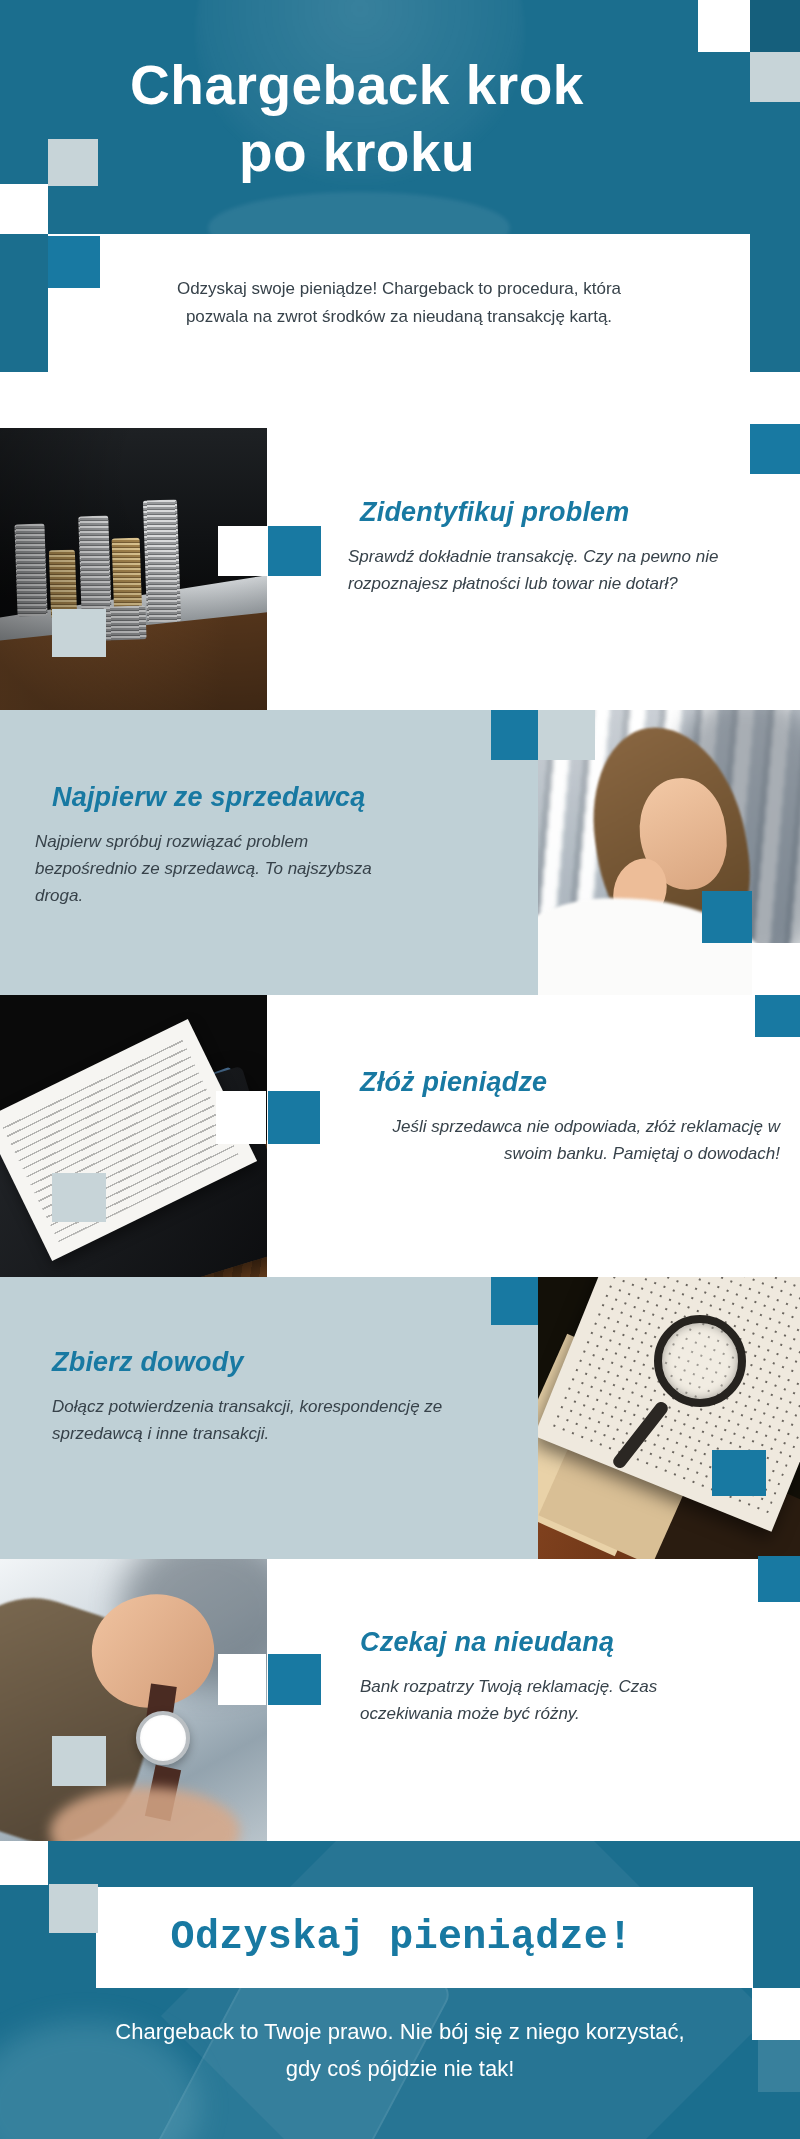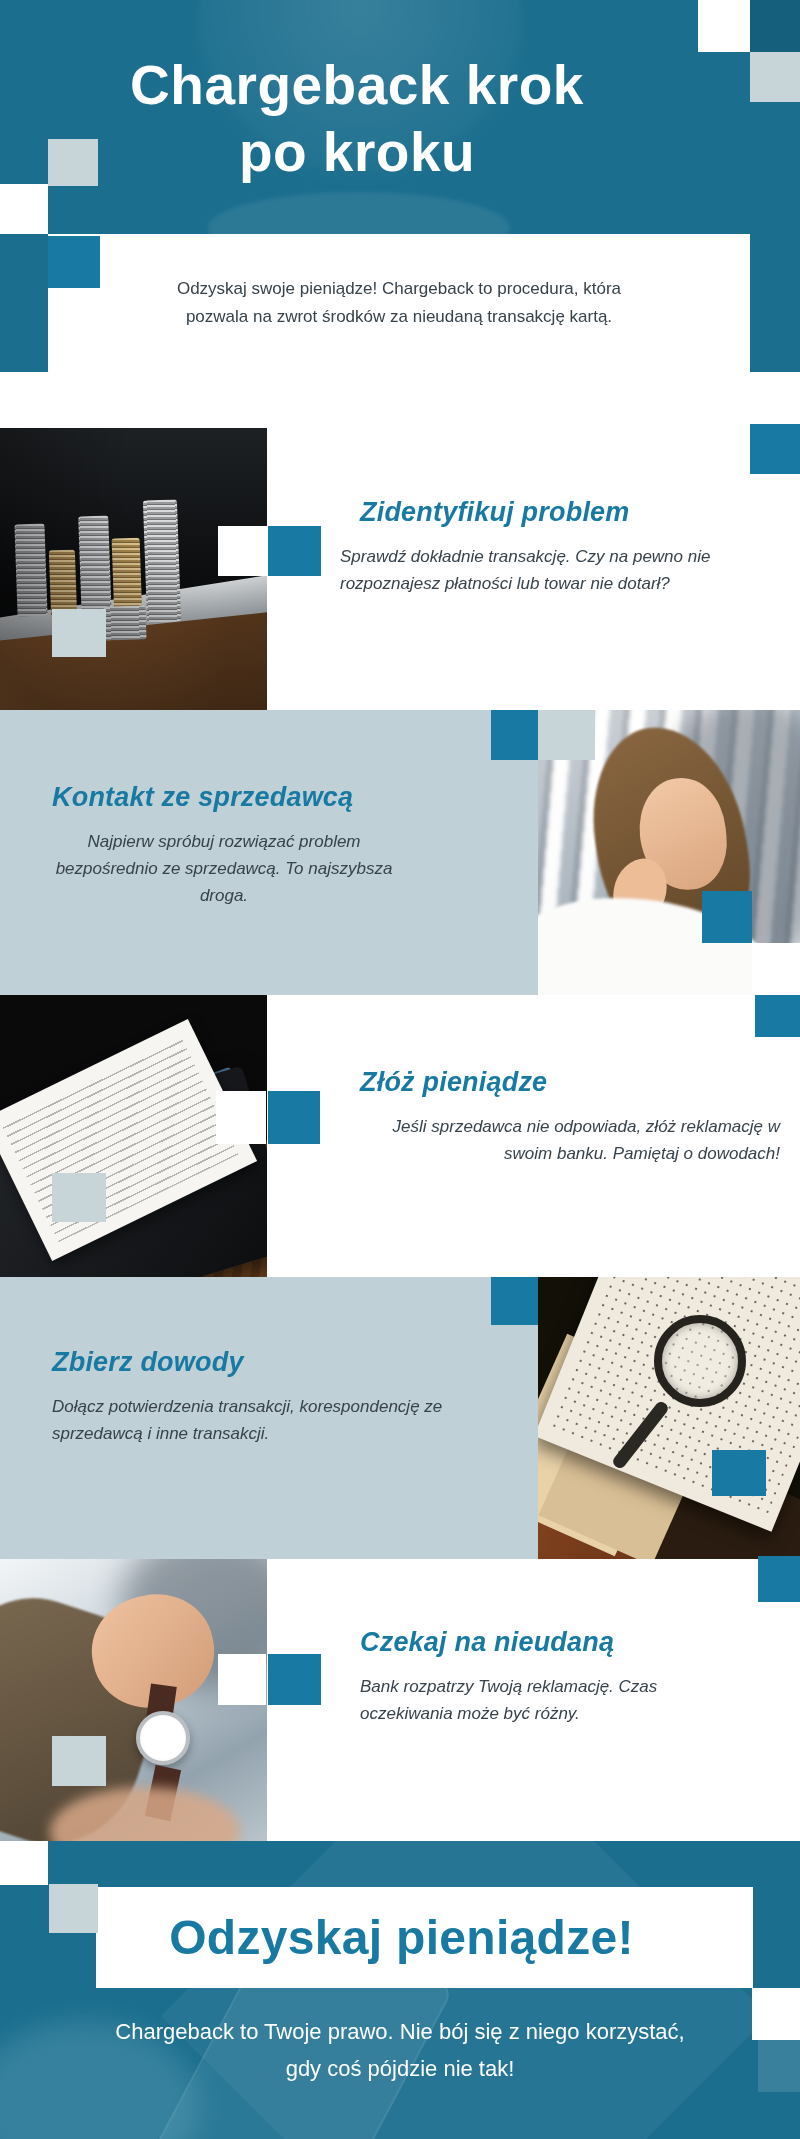--- a/index.html
+++ b/index.html
@@ -119,21 +119,21 @@
 
   
   .cta{top:1841px;height:298px;background:var(--teal-bg);z-index:2;}
   .cta-deco{position:absolute;inset:0;overflow:hidden;}
   .cta-deco div{position:absolute;}
   .cta .diamond{left:250px;top:-40px;width:430px;height:430px;background:rgba(255,255,255,.055);transform:rotate(45deg);}
   .cta .card{left:150px;top:140px;width:300px;height:190px;background:rgba(200,235,245,.09);border:2px solid rgba(255,255,255,.07);border-radius:16px;transform:rotate(-62deg);}
   .cta .handblob{left:-30px;top:180px;width:230px;height:170px;background:rgba(150,200,215,.22);border-radius:50%;filter:blur(14px);}
   .cta-box{position:absolute;left:96px;top:46px;width:657px;height:101px;background:var(--white);z-index:3;
     display:flex;align-items:center;justify-content:center;padding-right:46px;}
-  .cta-box h2{color:var(--teal-accent);font-size:48px;font-weight:700;letter-spacing:.3px;}
+  .cta-box h2{color:var(--teal-accent);font-size:40px;font-weight:700;letter-spacing:.3px;font-family:Liberation Mono, monospace;}
   .cta-text{position:absolute;left:100px;top:172px;width:600px;z-index:3;text-align:center;
     color:var(--white);font-size:22px;line-height:1.7;}
 </style>
 </head>
 <body>
 
 <div class="page">
 
   <header class="hero">
     <div class="hero-coins">
@@ -163,38 +163,38 @@
       <div class="wood"></div>
       <div class="stack s1"></div>
       <div class="stack gold s2"></div>
       <div class="stack s3"></div>
       <div class="stack gold s4"></div>
       <div class="stack s5"></div>
       <div class="stack s6"></div>
       <div class="shade"></div>
     </div>
     <h2 style="left:360px;top:69px;">Zidentyfikuj problem</h2>
-    <p style="left:340px;top:115px;width:415px;">Sprawdź dokładnie transakcję. Czy na pewno nie rozpoznajesz płatności lub towar nie dotarł?</p>
+    <p style="left:348px;top:115px;width:415px;">Sprawdź dokładnie transakcję. Czy na pewno nie rozpoznajesz płatności lub towar nie dotarł?</p>
     <span class="sq sq--white" style="left:218px;top:98px;width:50px;height:50px;"></span>
     <span class="sq sq--teal" style="left:268px;top:98px;width:53px;height:50px;"></span>
     <span class="sq sq--gray" style="left:52px;top:181px;width:54px;height:48px;"></span>
   </section>
 
   <section class="step step--white step-2">
     <div class="panel" style="left:0;width:540px;"></div>
     <div class="photo ph-woman">
       <div class="stripes"></div>
       <div class="branches"></div>
       <div class="hair"></div>
       <div class="face"></div>
       <div class="hand"></div>
       <div class="coat"></div>
     </div>
-    <h2 style="left:52px;top:72px;">Kontakt ze sprzedawcą</h2>
-    <p style="left:44px;top:118px;width:360px;text-align:center;">Najpierw spróbuj rozwiązać problem bezpośrednio ze sprzedawcą. To najszybsza droga.</p>
+    <h2 style="left:52px;top:72px;">Najpierw ze sprzedawcą</h2>
+    <p style="left:35px;top:118px;width:360px;">Najpierw spróbuj rozwiązać problem bezpośrednio ze sprzedawcą. To najszybsza droga.</p>
     <span class="sq sq--teal" style="left:491px;top:0;width:47px;height:50px;"></span>
     <span class="sq sq--gray" style="left:538px;top:0;width:57px;height:50px;"></span>
     <span class="sq sq--teal" style="left:702px;top:181px;width:50px;height:52px;"></span>
     <span class="sq sq--white" style="left:752px;top:233px;width:48px;height:54px;"></span>
   </section>
 
   <section class="step step--white step-3">
     <div class="photo ph-doc">
       <div class="wood"></div>
       <div class="grain"></div>

